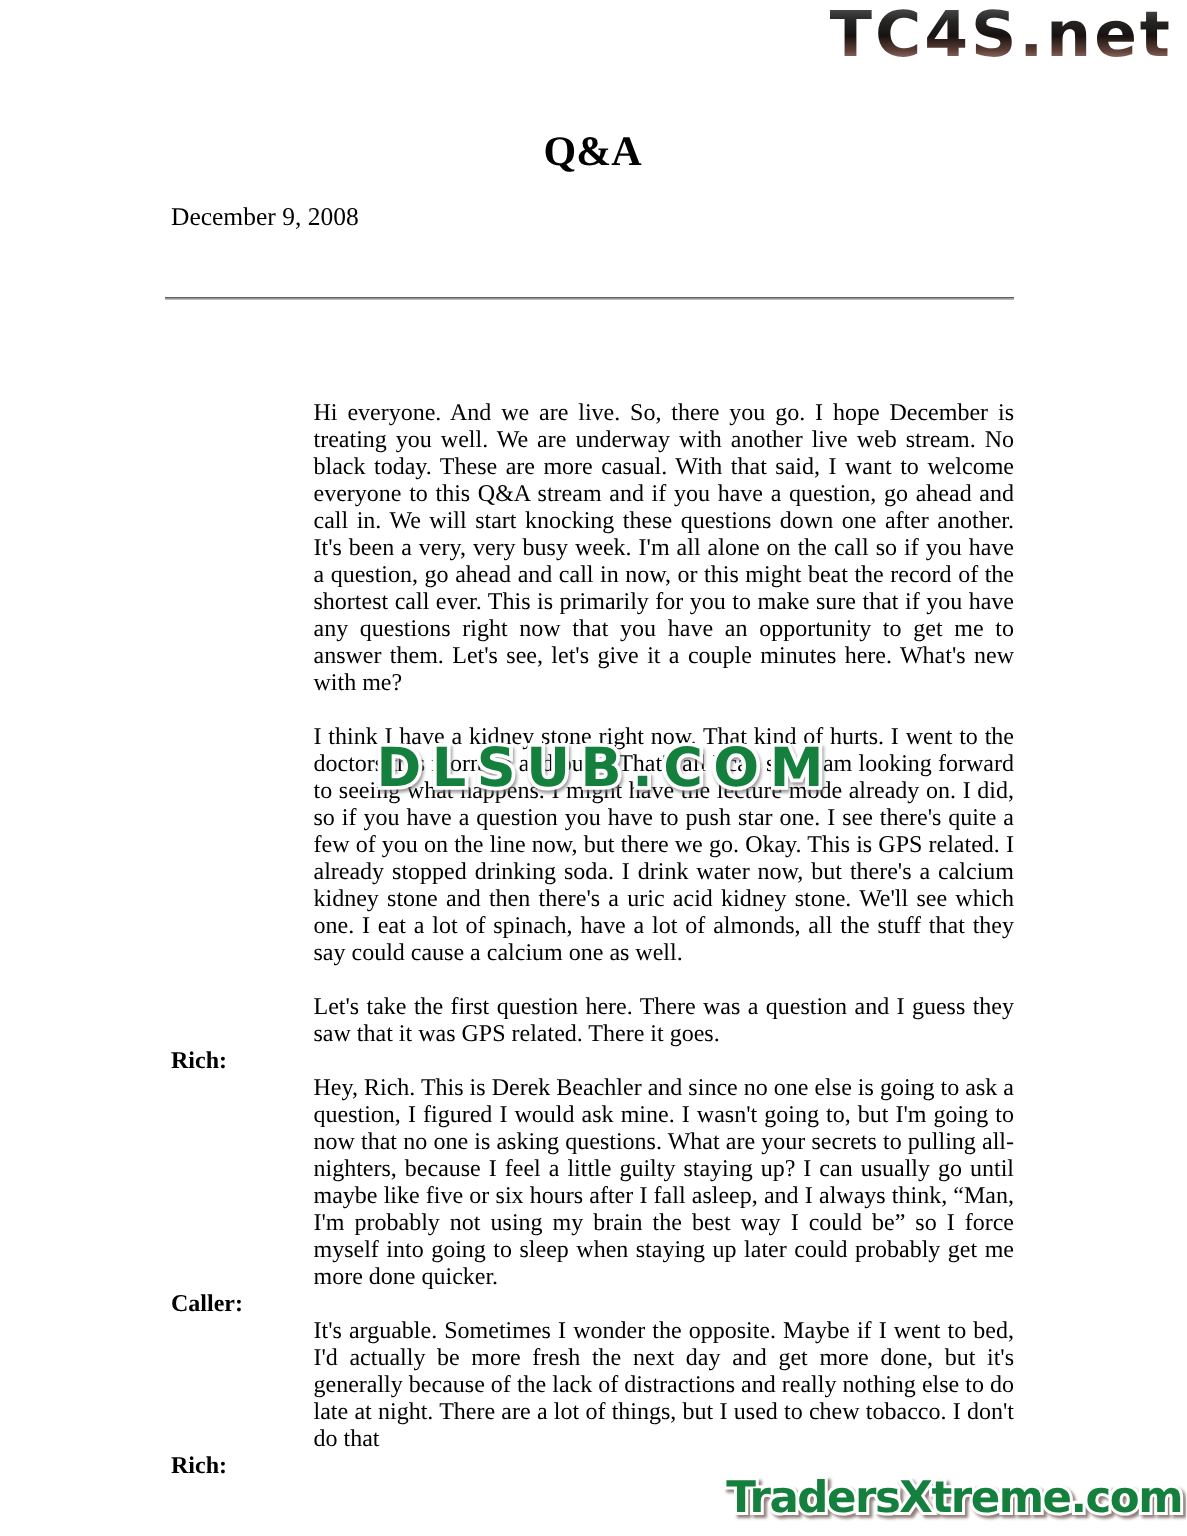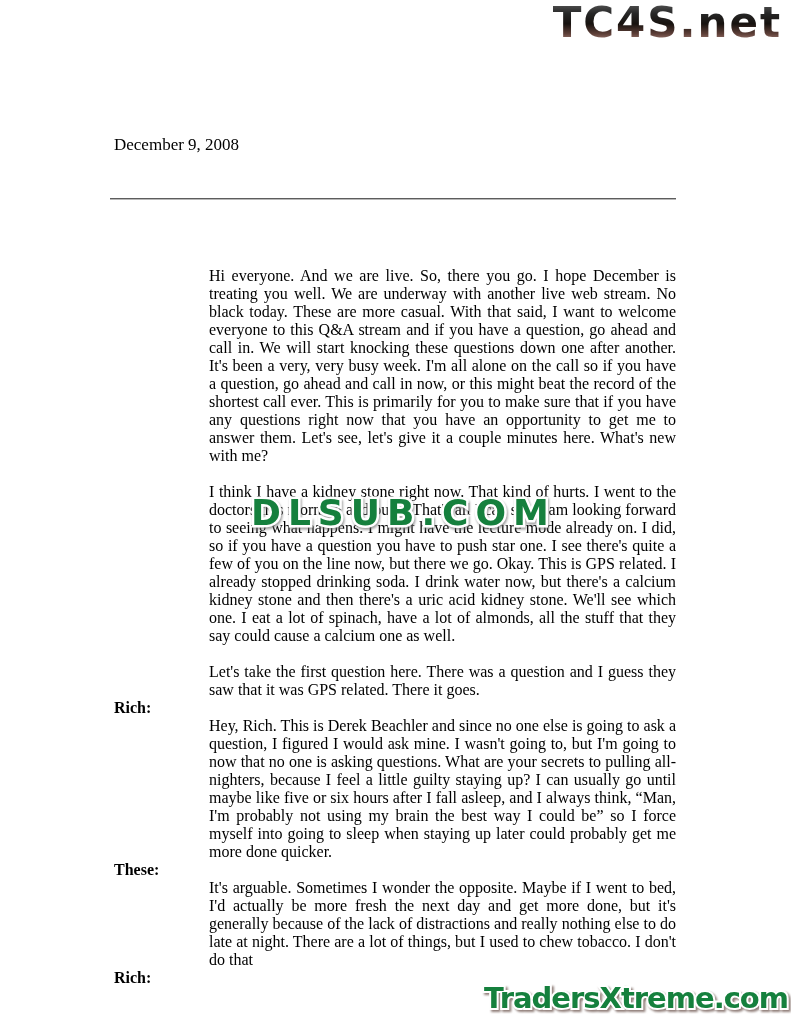--- a/index.html
+++ b/index.html
@@ -60,37 +60,38 @@
     white-space:nowrap;
   }
 </style>
 </head>
 <body>
 
 <div class="page">
 
   <div class="tc4s">TC4S.net</div>
 
+  <div class="title">Q&amp;A</div>
   <div class="date">December 9, 2008</div>
 
   <div class="rule"></div>
 
   <div class="transcript">
 
     <div class="block">
       <div class="label">Rich:</div>
       <div class="speech">
         <p>Hi everyone. And we are live. So, there you go. I hope December is treating you well. We are underway with another live web stream. No black today. These are more casual. With that said, I want to welcome everyone to this Q&amp;A stream and if you have a question, go ahead and call in. We will start knocking these questions down one after another. It's been a very, very busy week. I'm all alone on the call so if you have a question, go ahead and call in now, or this might beat the record of the shortest call ever. This is primarily for you to make sure that if you have any questions right now that you have an opportunity to get me to answer them. Let's see, let's give it a couple minutes here. What's new with me?</p>
         <p>I think I have a kidney stone right now. That kind of hurts. I went to the doctors this morning and ouch. That's all I can say. I am looking forward to seeing what happens. I might have the lecture mode already on. I did, so if you have a question you have to push star one. I see there's quite a few of you on the line now, but there we go. Okay. This is GPS related. I already stopped drinking soda. I drink water now, but there's a calcium kidney stone and then there's a uric acid kidney stone. We'll see which one. I eat a lot of spinach, have a lot of almonds, all the stuff that they say could cause a calcium one as well.</p>
         <p>Let's take the first question here. There was a question and I guess they saw that it was GPS related. There it goes.</p>
       </div>
     </div>
 
     <div class="block">
-      <div class="label">These:</div>
+      <div class="label">Caller:</div>
       <div class="speech">
         <p>Hey, Rich. This is Derek Beachler and since no one else is going to ask a question, I figured I would ask mine. I wasn't going to, but I'm going to now that no one is asking questions. What are your secrets to pulling all-nighters, because I feel a little guilty staying up? I can usually go until maybe like five or six hours after I fall asleep, and I always think, “Man, I'm probably not using my brain the best way I could be” so I force myself into going to sleep when staying up later could probably get me more done quicker.</p>
       </div>
     </div>
 
     <div class="block">
       <div class="label">Rich:</div>
       <div class="speech">
         <p>It's arguable. Sometimes I wonder the opposite. Maybe if I went to bed, I'd actually be more fresh the next day and get more done, but it's generally because of the lack of distractions and really nothing else to do late at night. There are a lot of things, but I used to chew tobacco. I don't do that</p>
       </div>

